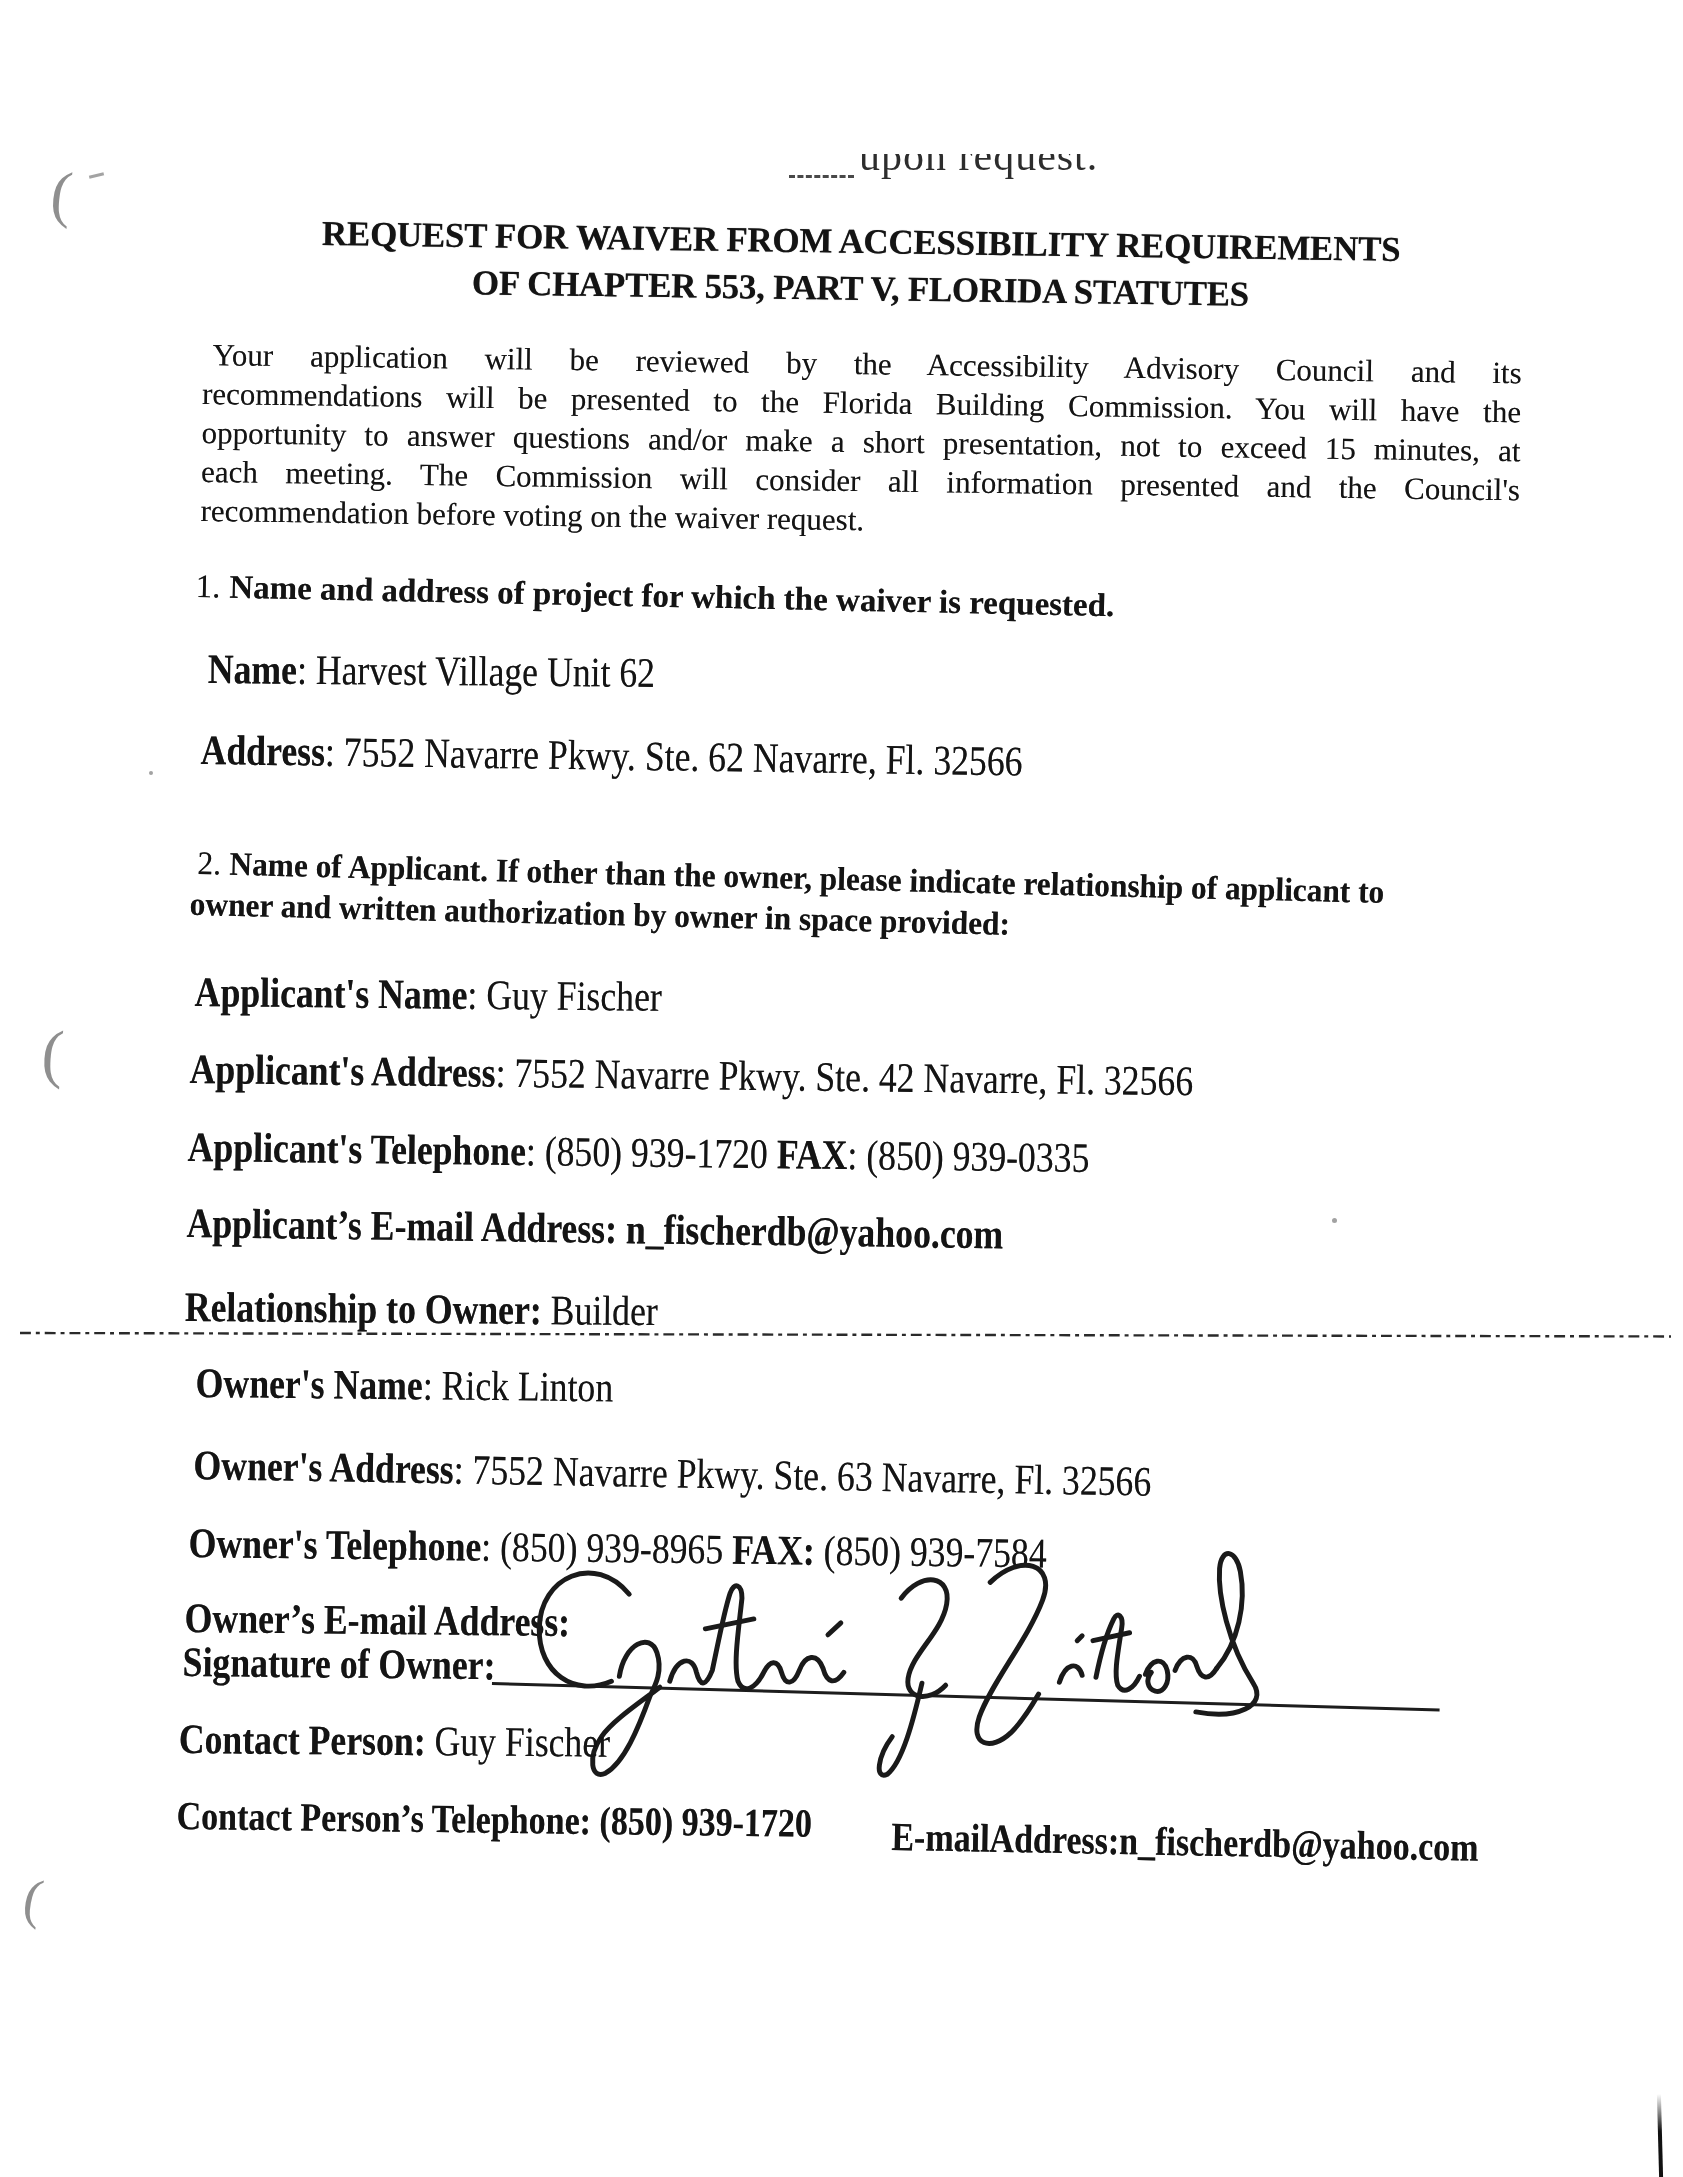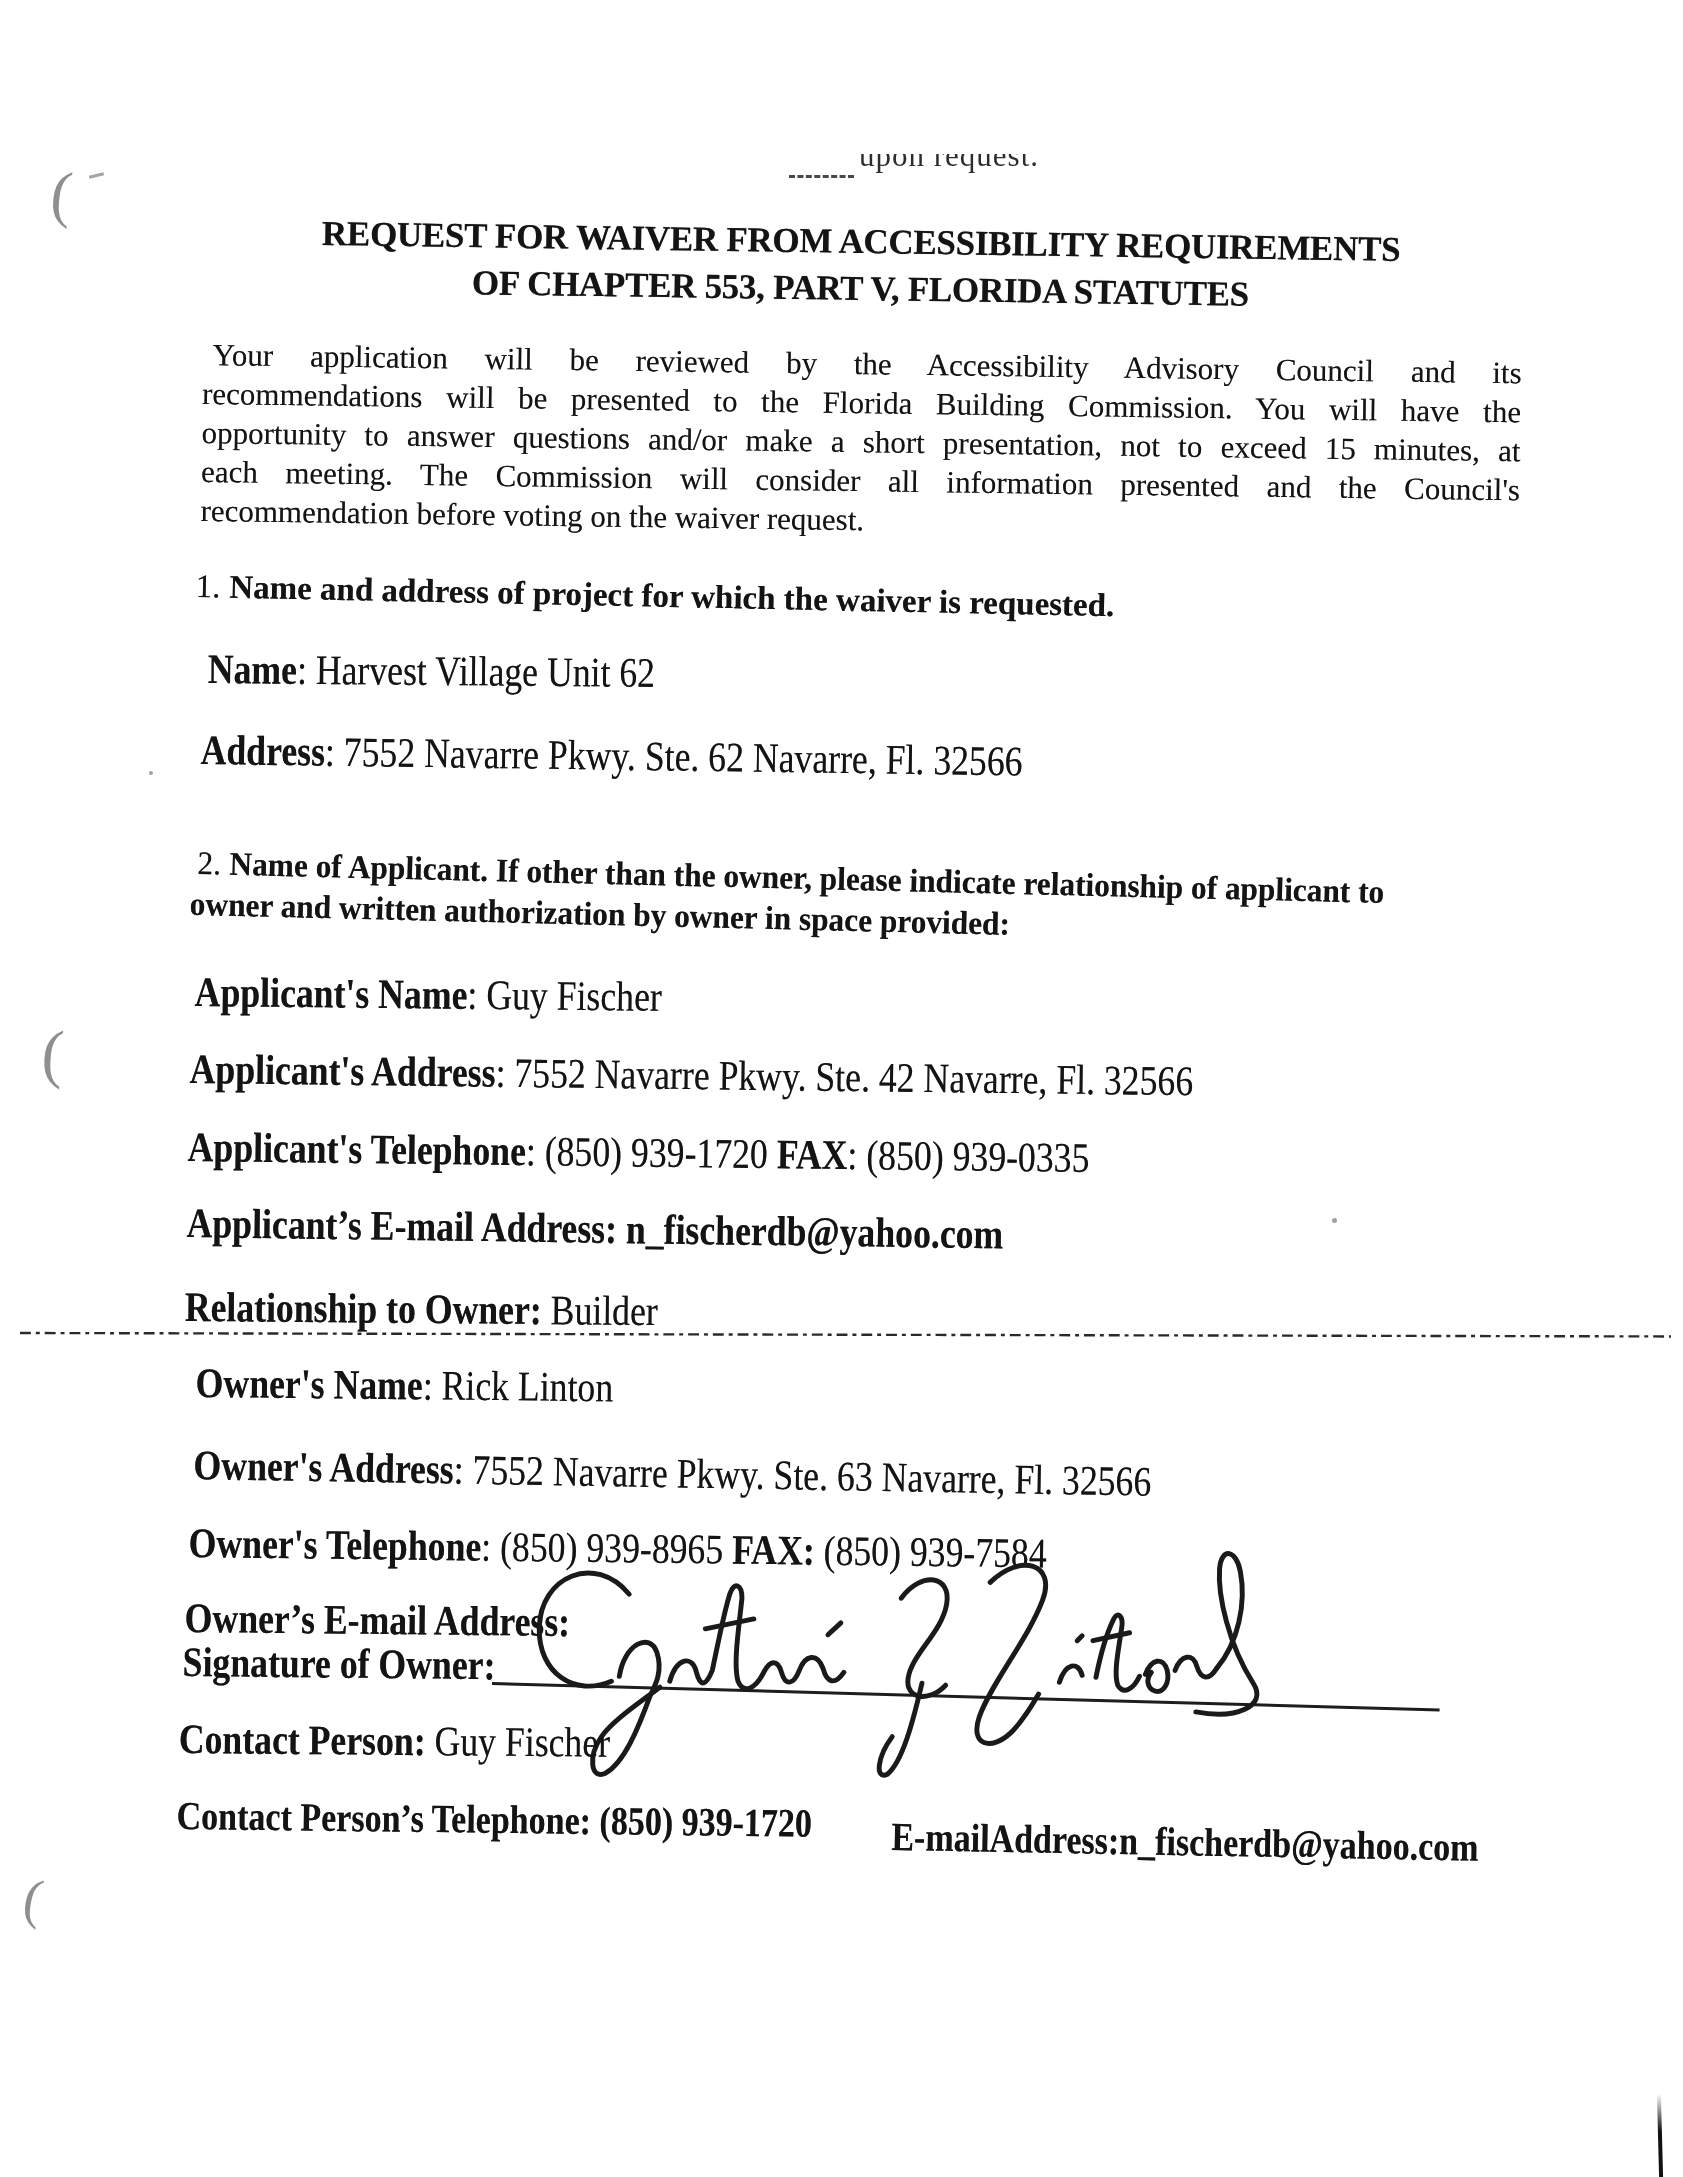--- a/index.html
+++ b/index.html
@@ -12,21 +12,21 @@
          font-weight:bold;font-size:35px;line-height:47px;transform:rotate(.85deg);
          transform-origin:50% 0;letter-spacing:-0.3px;text-shadow:0 0 0.7px rgba(10,10,10,.6);}
   .intro{position:absolute;left:203px;top:335px;width:1319px;font-size:31px;
          line-height:39px;transform:rotate(.8deg);transform-origin:0 0;
          text-shadow:0 0 0.5px rgba(10,10,10,.5);}
   .jl{text-align:justify;text-align-last:justify;}
   .indent{padding-left:10px;}
   .heading{font-size:33px;}
   .num{font-weight:normal;margin-right:9px;}
   .clipfrag{position:absolute;left:859px;top:154px;height:27px;width:257px;overflow:hidden;opacity:.92;}
-  .clipfrag span{display:block;font-size:31px;line-height:34px;margin-top:-15px;
+  .clipfrag span{display:block;font-size:42px;line-height:34px;margin-top:-15px;
                  letter-spacing:1px;color:#1c1c1c;}
   .dashfrag{position:absolute;left:789px;top:175px;width:65px;border-top:3px dashed #2a2a2a;opacity:.85;}
   .paren{position:absolute;font-size:63px;color:#222;opacity:.5;transform-origin:50% 50%;
          font-family:"Liberation Serif",serif;}
   .sep{position:absolute;left:20px;top:1331px;width:1651px;height:4px;transform:rotate(.12deg);
        transform-origin:0 0;}
   .sig-underline{position:absolute;left:492px;top:1682px;width:948px;height:3px;background:#1d1d1d;
                  transform:rotate(1.6deg);transform-origin:0 0;}
   .sigsvg{position:absolute;left:436px;top:1525px;}
   .dot{position:absolute;border-radius:50%;background:#555;opacity:.55;}

